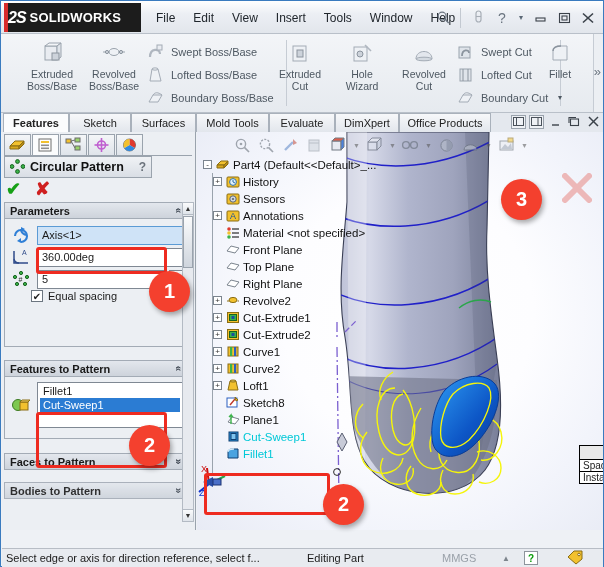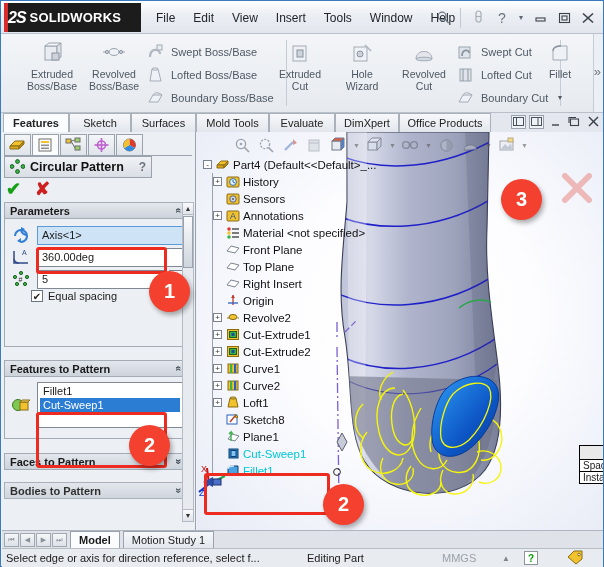--- a/index.html
+++ b/index.html
@@ -766,32 +766,21 @@
             </span>
           <span class="tlbl">Top Plane</span>
         </div>
         <div class="tnode">
           <span class="texp blank"></span>
           <span class="tico">
               <svg width="14" height="13" viewBox="0 0 14 13">
                 <path d="M1 8 L5 3 L13 5 L9 10 Z" fill="#fff" stroke="#7b848e"></path>
               </svg>
             </span>
-          <span class="tlbl">Right Insert</span>
-        </div>
-        <div class="tnode">
-          <span class="texp blank"></span>
-          <span class="tico">
-              <svg width="14" height="13" viewBox="0 0 14 13">
-                <line x1="7" y1="1" x2="7" y2="11" stroke="#c0392b" stroke-width="1.3"></line>
-                <line x1="2" y1="9" x2="12" y2="9" stroke="#2b5fc0" stroke-width="1.3"></line>
-                <path d="M7 1 l-2 3 l4 0 Z" fill="#c0392b"></path>
-              </svg>
-            </span>
-          <span class="tlbl">Origin</span>
+          <span class="tlbl">Right Plane</span>
         </div>
         <div class="tnode">
           <span class="texp">+</span>
           <span class="tico">
               <svg width="14" height="13" viewBox="0 0 14 13">
                 <line x1="1" y1="7" x2="13" y2="7" stroke="#8a6d14" stroke-dasharray="2 1.5"></line>
                 <ellipse cx="7" cy="6" rx="4" ry="2.6" fill="#f2c12e" stroke="#8a6d14"></ellipse>
               </svg>
             </span>
           <span class="tlbl">Revolve2</span>
@@ -915,30 +904,20 @@
 
   <div class="redbox" style="left:35px; top:246px; width:131px; height:27px;"></div>
   <div class="redbox" style="left:35px; top:411px; width:131px; height:56px;"></div>
   <div class="redbox" style="left:203px; top:472px; width:126px; height:42px;"></div>
 
   <div class="marker" style="left:148px; top:270px; width:41px; height:41px; font-size:20px;">1</div>
   <div class="marker" style="left:128px; top:424px; width:41px; height:41px; font-size:20px;">2</div>
   <div class="marker" style="left:322px; top:483px; width:41px; height:41px; font-size:20px;">2</div>
   <div class="marker" style="left:500px; top:178px; width:41px; height:41px; font-size:20px;">3</div>
 
-  <div class="bottabs">
-    <div class="navbtns">
-      <div class="navb">⏮</div>
-      <div class="navb">◀</div>
-      <div class="navb">▶</div>
-      <div class="navb">⏭</div>
-    </div>
-    <div class="btab active">Model</div>
-    <div class="btab">Motion Study 1</div>
-  </div>
 
   <div class="statusbar">
     <span class="sb-msg">Select edge or axis for direction reference, select f...</span>
     <span class="sb-edit">Editing Part</span>
     <span class="sb-units">MMGS</span>
     <span class="sb-caret">▲</span>
     <span class="sb-q">?</span>
     <span class="sb-tag">
       <svg width="17" height="15" viewBox="0 0 17 15">
           <path d="M1 7 L7 1 L15 1 L15 9 L9 14 Z" fill="#f2c12e" stroke="#8a6d14"></path>

